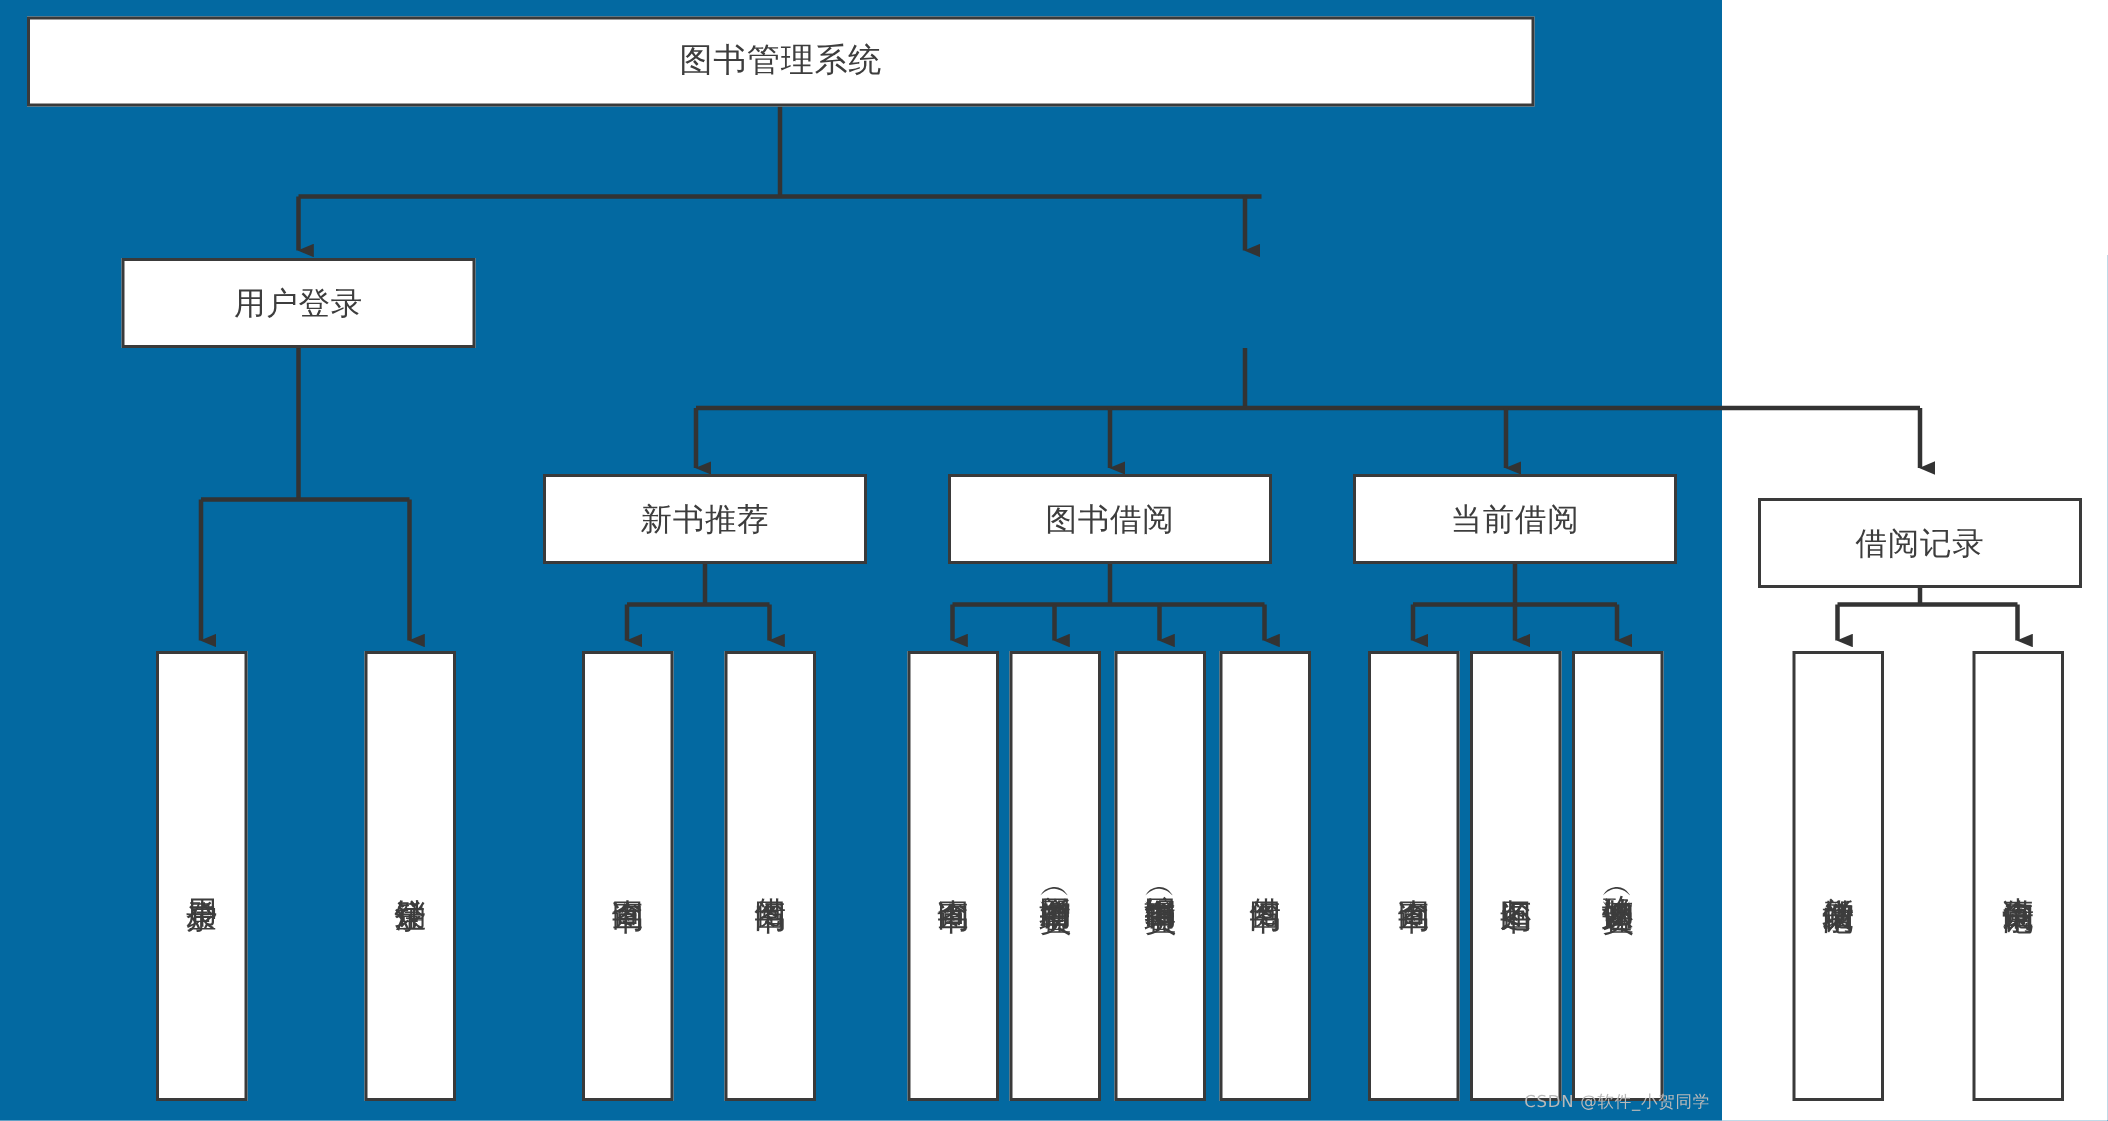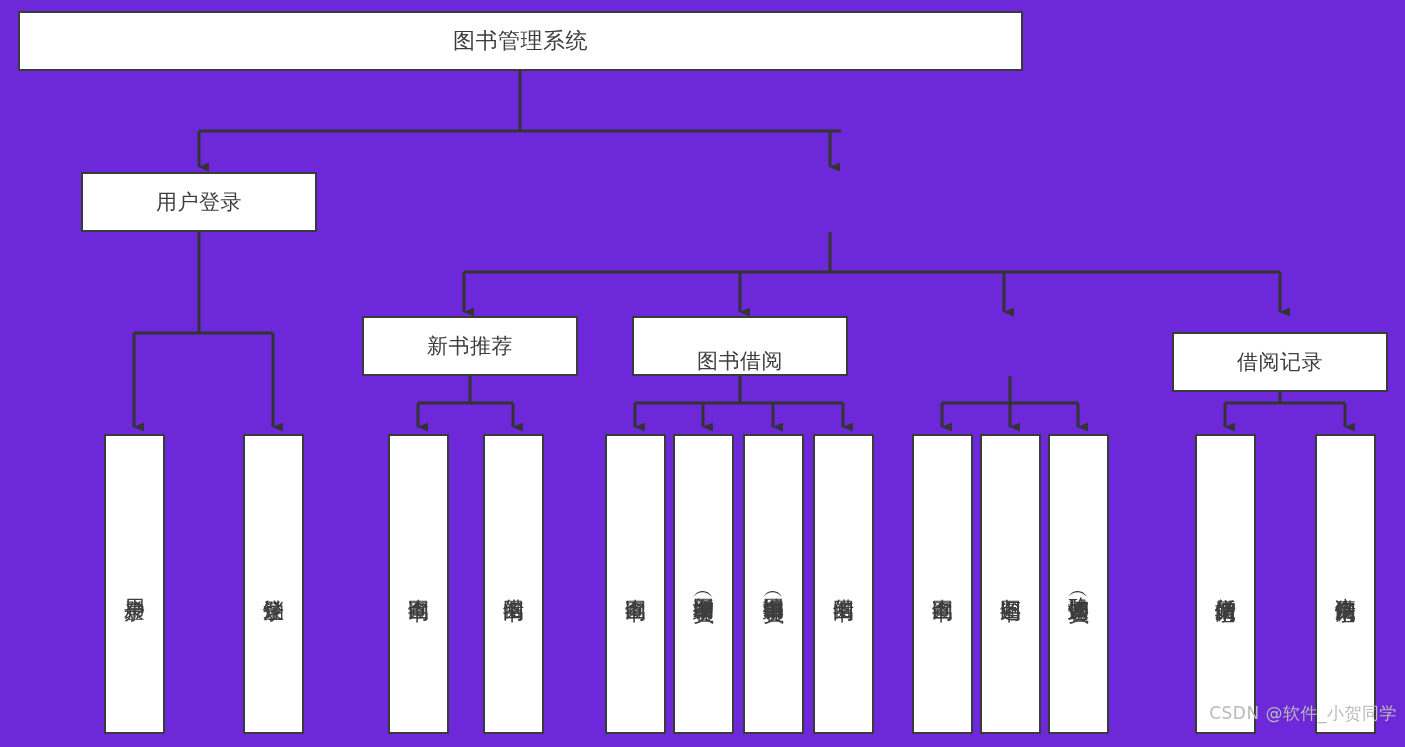--- a/index.html
+++ b/index.html
@@ -9,23 +9,23 @@
     background: #ffffff;
   }
   body {
     font-family: "DejaVu Sans", "Liberation Sans", sans-serif;
     width: 1405px;
     height: 747px;
     overflow: hidden;
   }
   #diagram-root {
     position: relative;
-    width: 1405px;
+    width: 1148px;
     height: 747px;
-    background: #6d28d9;
+    background: #0369a1;
   }
   #connector-layer {
     position: absolute;
     left: 0;
     top: 0;
     width: 1405px;
     height: 747px;
     pointer-events: none;
   }
   .node {
@@ -62,22 +62,22 @@
     writing-mode: vertical-rl;
     text-orientation: upright;
     font-size: 21px;
     line-height: 1.05;
     letter-spacing: 1px;
     max-height: 100%;
   }
   #watermark {
     position: absolute;
     right: 8px;
-    bottom: 22px;
-    font-size: 17px;
+    bottom: 5px;
+    font-size: 11px;
     color: #b9b9b9;
     letter-spacing: 0.5px;
     z-index: 5;
     white-space: nowrap;
     font-family: "DejaVu Sans", "Liberation Sans", sans-serif;
     margin-left: 48px;
   }
 </style>
 </head>
 <body>
@@ -142,24 +142,27 @@
 
   <div class="node horiz" style="left:81px; top:172px; width:236px; height:60px;">
     <span class="node-label">用户登录</span>
   </div>
 
 
   <div class="node horiz" style="left:362px; top:316px; width:216px; height:60px;">
     <span class="node-label">新书推荐</span>
   </div>
 
-  <div class="node horiz" style="left:632px; top:316px; width:216px; height:60px;align-items:flex-end;">
+  <div class="node horiz" style="left:632px; top:316px; width:216px; height:60px;">
     <span class="node-label">图书借阅</span>
   </div>
 
+  <div class="node horiz" style="left:902px; top:316px; width:216px; height:60px;">
+    <span class="node-label">当前借阅</span>
+  </div>
 
   <div class="node horiz" style="left:1172px; top:332px; width:216px; height:60px;">
     <span class="node-label">借阅记录</span>
   </div>
 
   <div class="node vert" style="left:104px; top:434px; width:61px; height:300px;">
     <span class="node-label">用户登录</span>
   </div>
 
   <div class="node vert" style="left:243px; top:434px; width:61px; height:300px;">

